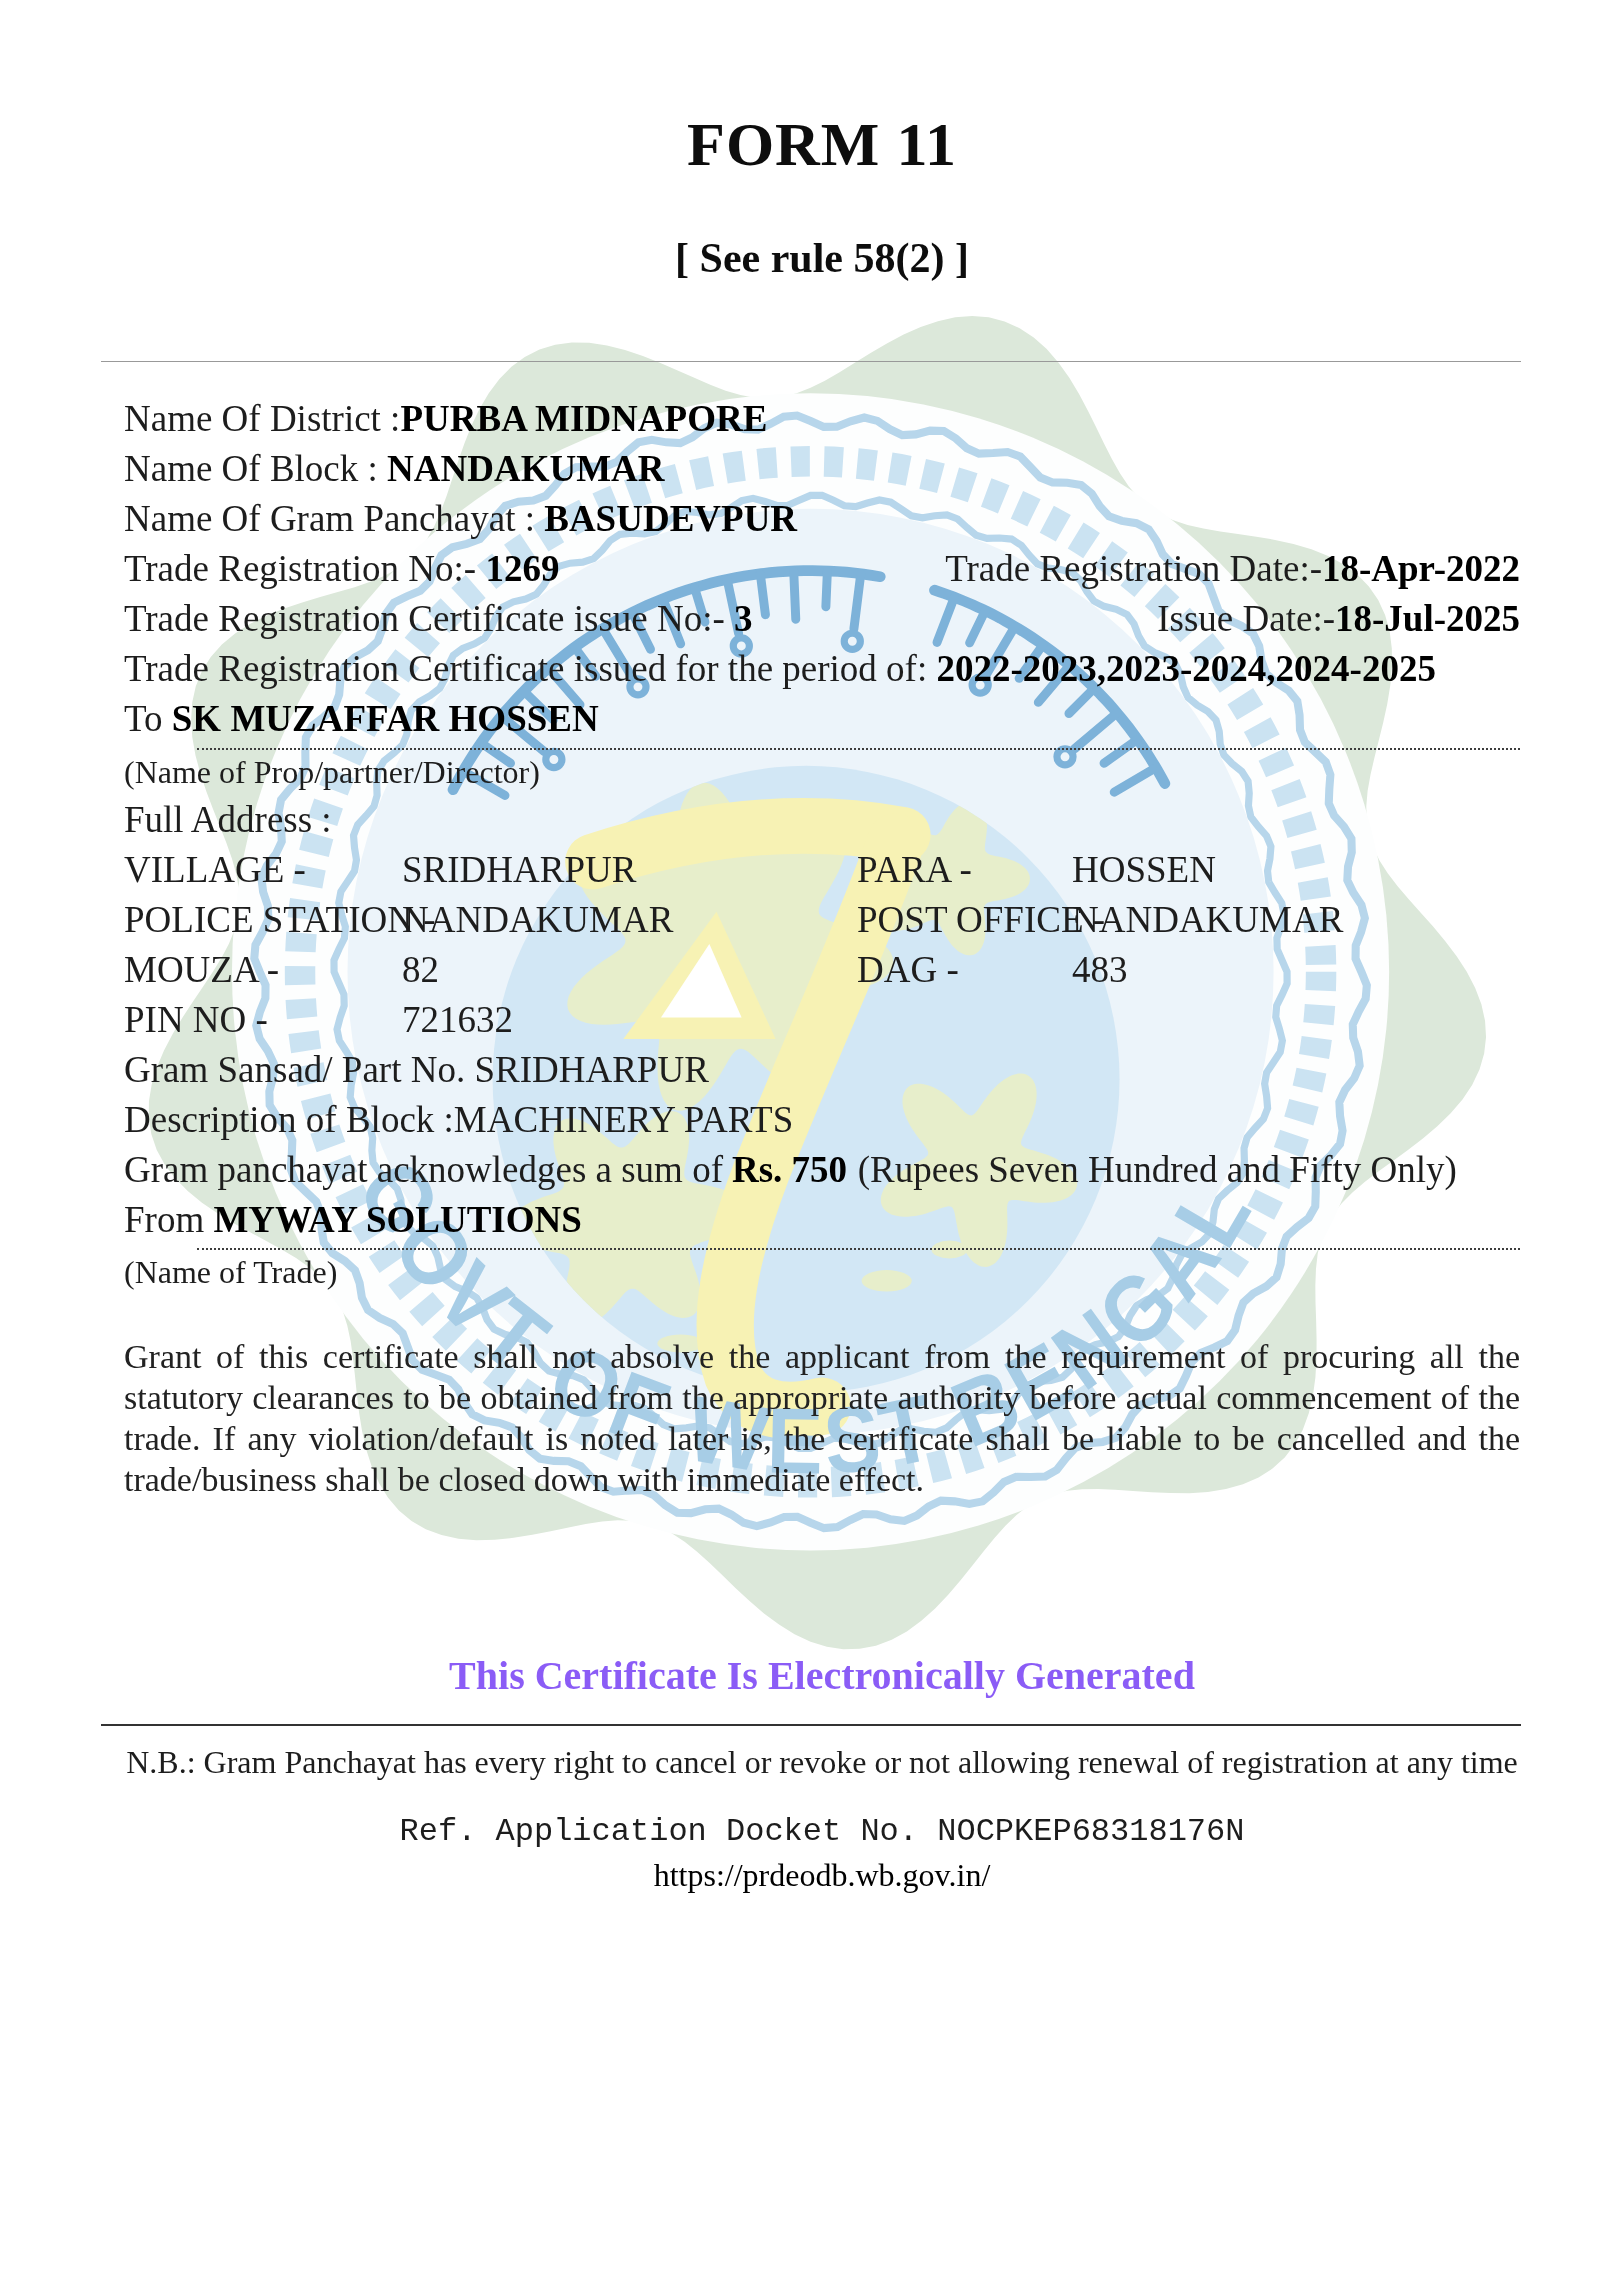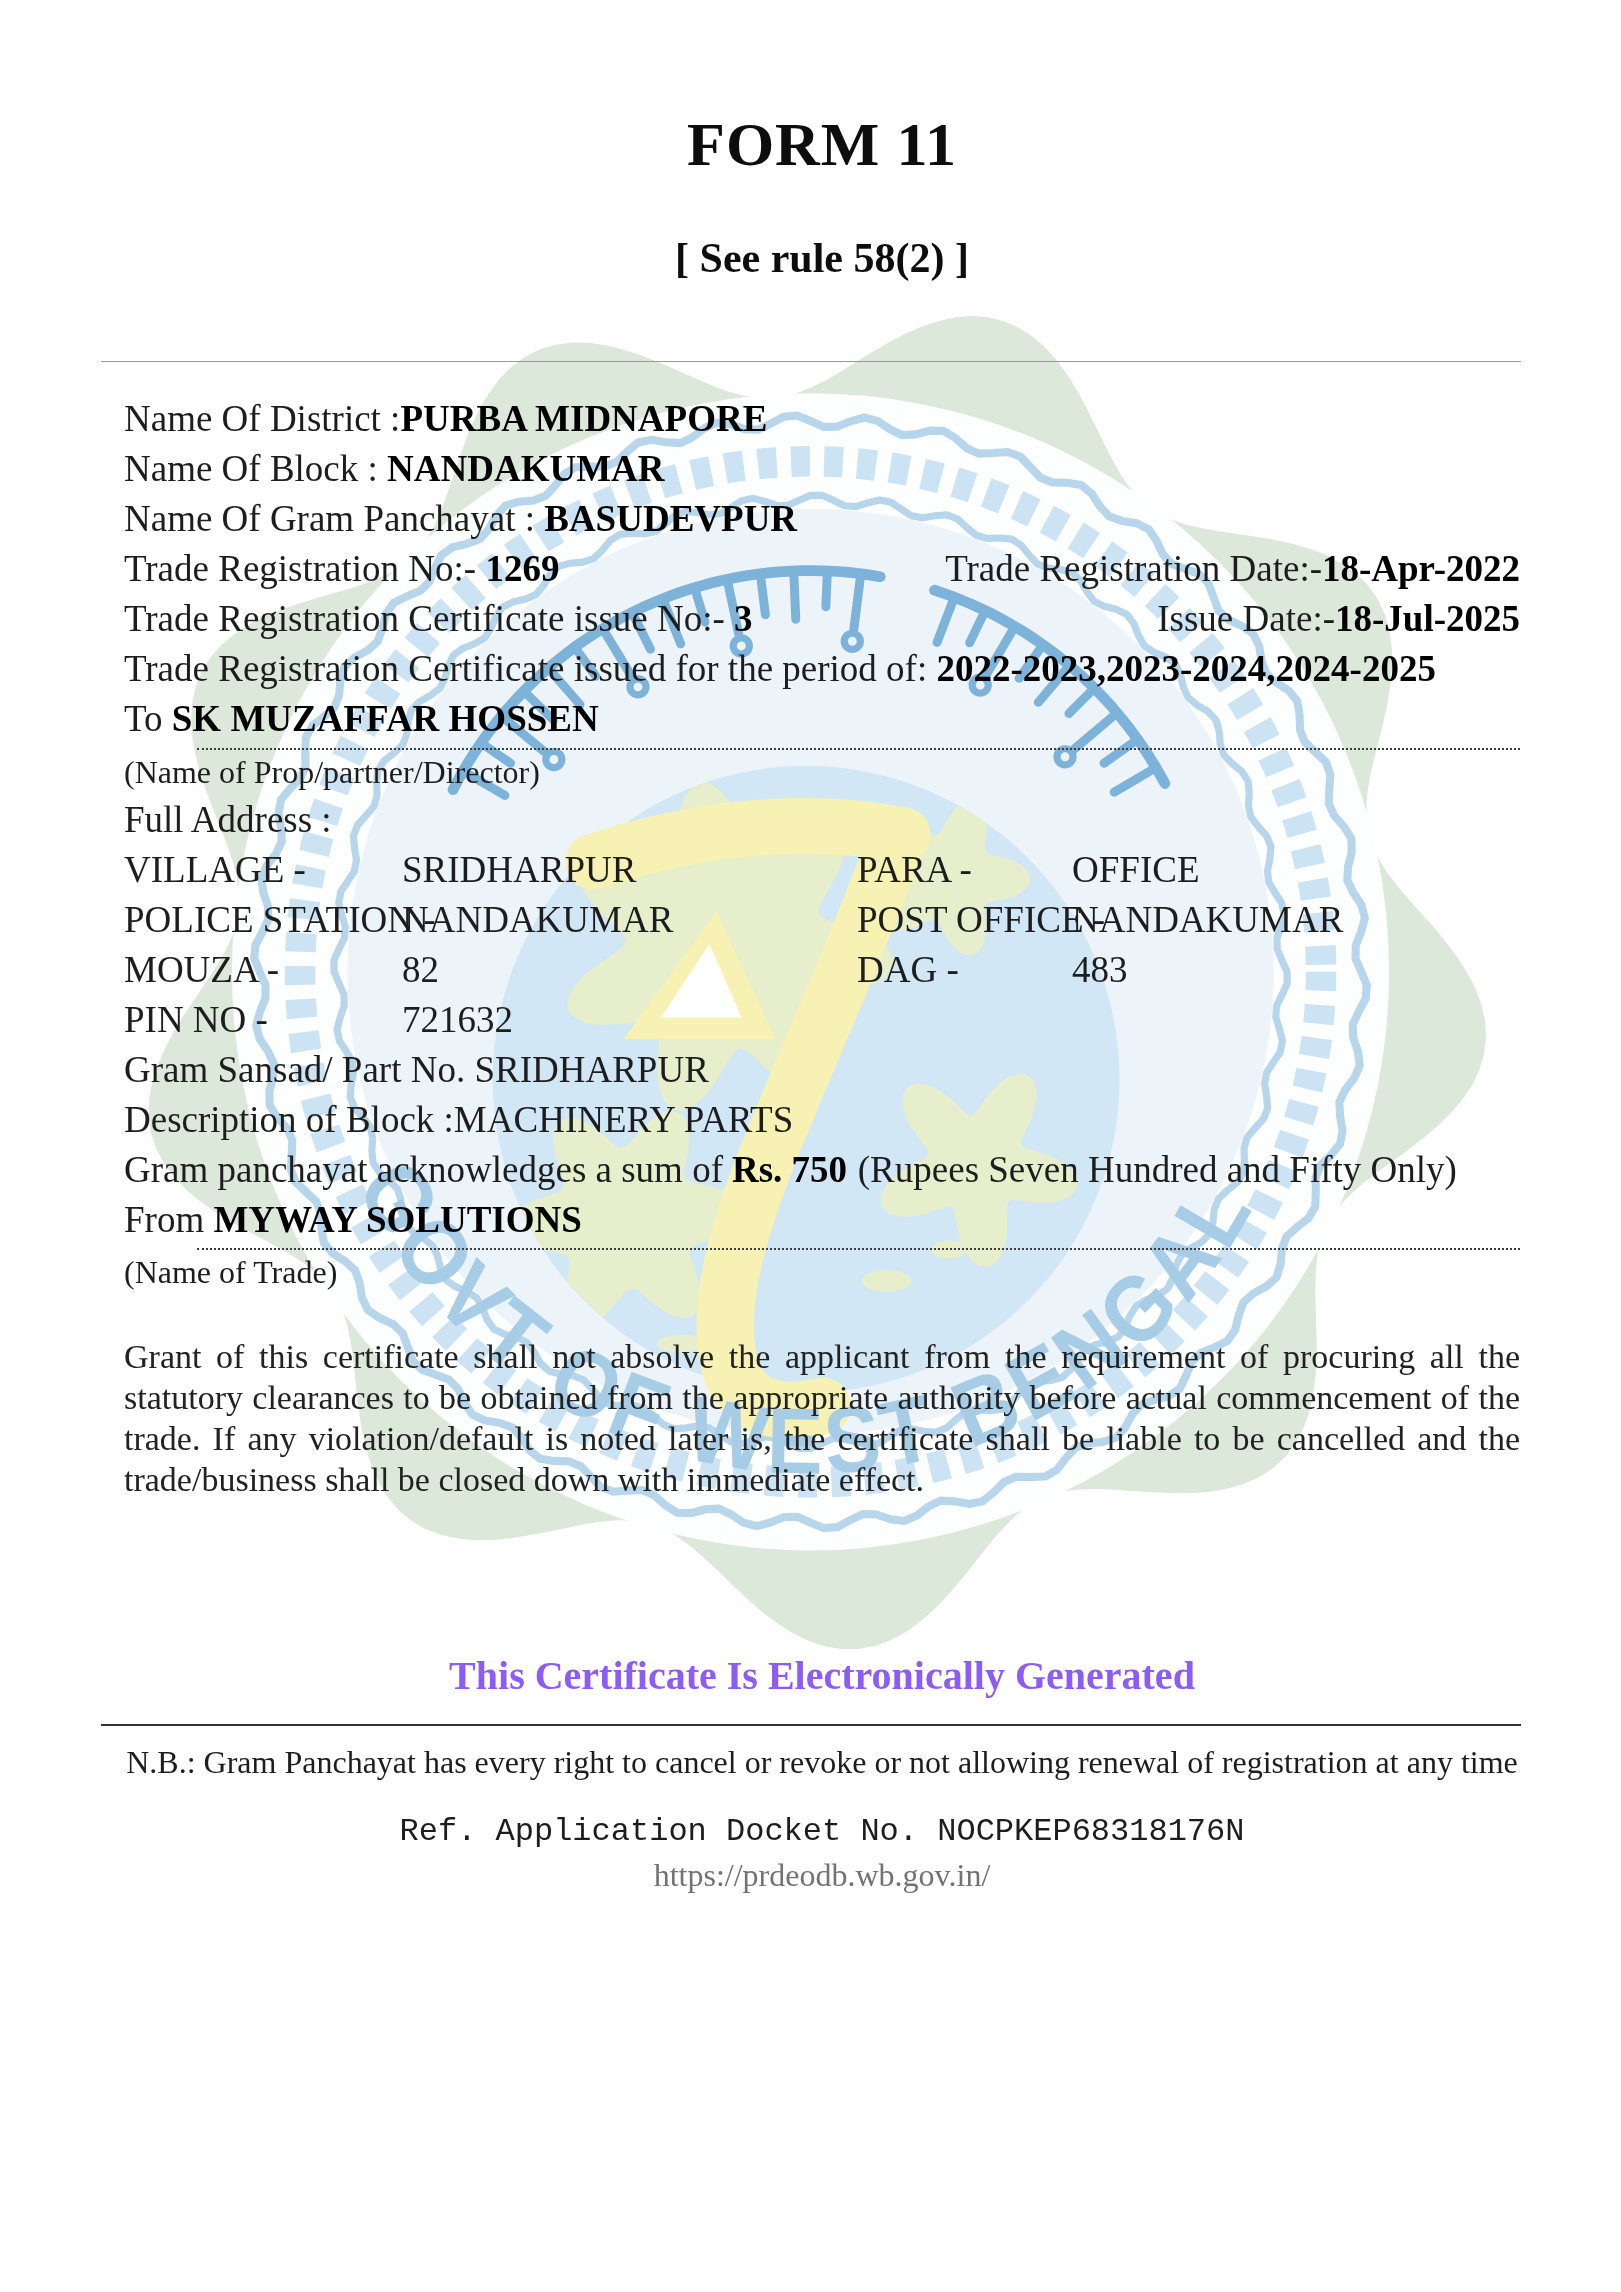--- a/index.html
+++ b/index.html
@@ -32,21 +32,21 @@
   .addr-grid { display:grid; grid-template-columns:278px 455px 215px auto; font-size:37px; line-height:50px; }
   .addr-grid span { white-space:nowrap; }
 
   .sum-amount { font-weight:bold; color:#000; margin:0 10.7px 0 9px; }
 
   .para { margin-top:41px; font-size:34px; line-height:41px; text-align:justify; color:#222; }
   .generated { margin-top:152px; font-size:40px; font-weight:bold; text-align:center; color:#8b5cf6; }
 
   .nb  { margin-top:18px; font-size:32px; text-align:center; color:#1d1d1d; }
   .ref { margin-top:32px; font-size:32px; text-align:center; color:#1d1d1d;font-family:Liberation Mono, monospace; }
-  .url { margin-top:7.2px;  font-size:32px; text-align:center; color:#737373; }
+  .url { margin-top:7.2px;  font-size:32px; text-align:center; color:#000000; }
 </style>
 </head>
 <body>
 
 <div class="page">
 
   <div id="wm" class="wm"><svg width="1622" height="2293" viewBox="0 0 1811 2560">
         <path d="M1637.7,1085.0L1647.1,1102.9L1654.0,1121.2L1658.1,1139.7L1659.2,1158.1L1657.1,1176.3L1651.9,1194.1L1643.7,1211.2L1632.9,1227.5L1619.7,1243.0L1604.8,1257.5L1588.7,1271.2L1572.0,1284.0L1555.2,1296.3L1538.9,1308.0L1523.7,1319.6L1510.0,1331.3L1498.1,1343.4L1488.2,1356.0L1480.5,1369.5L1474.9,1384.1L1471.2,1399.9L1469.3,1416.9L1468.6,1435.1L1468.8,1454.4L1469.5,1474.6L1470.0,1495.5L1469.9,1516.6L1468.7,1537.7L1465.9,1558.2L1461.3,1577.9L1454.6,1596.2L1445.6,1612.7L1434.4,1627.3L1420.8,1639.6L1405.2,1649.6L1387.8,1657.2L1368.8,1662.5L1348.7,1665.7L1327.9,1667.1L1306.8,1667.0L1285.7,1666.0L1265.0,1664.6L1245.1,1663.2L1226.1,1662.4L1208.2,1662.7L1191.5,1664.4L1175.9,1668.0L1161.4,1673.6L1147.8,1681.4L1135.0,1691.4L1122.6,1703.4L1110.4,1717.1L1098.1,1732.1L1085.5,1748.1L1072.5,1764.4L1058.7,1780.5L1044.1,1795.7L1028.7,1809.5L1012.5,1821.4L995.6,1830.8L978.0,1837.4L959.9,1840.9L941.6,1841.3L923.2,1838.6L905.0,1832.9L887.1,1824.5L869.8,1813.8L853.0,1801.3L836.9,1787.5L821.4,1773.2L806.6,1758.8L792.3,1745.0L778.3,1732.4L764.4,1721.3L750.4,1712.1L736.2,1705.1L721.4,1700.3L705.9,1697.8L689.5,1697.4L672.2,1698.8L654.0,1701.6L634.8,1705.3L614.8,1709.5L594.3,1713.5L573.4,1716.9L552.4,1719.1L531.8,1719.5L511.9,1717.9L493.0,1713.9L475.4,1707.4L459.5,1698.2L445.4,1686.5L433.3,1672.3L423.3,1656.0L415.2,1637.9L408.9,1618.4L404.3,1598.0L400.9,1577.1L398.4,1556.2L396.3,1535.7L394.1,1516.0L391.5,1497.4L387.8,1480.2L382.9,1464.3L376.3,1450.0L367.8,1437.0L357.3,1425.2L344.8,1414.5L330.5,1404.5L314.5,1394.9L297.3,1385.4L279.3,1375.8L260.9,1365.6L242.8,1354.6L225.5,1342.7L209.6,1329.7L195.6,1315.5L183.9,1300.2L175.0,1283.8L169.0,1266.4L166.1,1248.3L166.3,1229.6L169.4,1210.6L175.2,1191.6L183.1,1172.7L192.9,1154.1L203.8,1135.9L215.3,1118.4L226.8,1101.4L237.7,1085.0L247.5,1069.1L255.6,1053.6L261.8,1038.3L265.7,1023.0L267.3,1007.6L266.6,991.8L263.7,975.5L258.9,958.5L252.7,940.9L245.5,922.5L237.9,903.4L230.4,883.7L223.7,863.6L218.3,843.4L214.7,823.2L213.4,803.4L214.6,784.2L218.6,766.1L225.5,749.1L235.3,733.5L247.7,719.5L262.5,707.1L279.4,696.4L297.8,687.2L317.3,679.3L337.4,672.6L357.5,666.6L377.1,661.0L395.9,655.5L413.4,649.5L429.4,642.7L443.8,634.8L456.4,625.5L467.4,614.5L476.8,601.7L485.0,587.2L492.1,570.9L498.7,553.3L505.0,534.4L511.5,514.9L518.5,495.0L526.3,475.3L535.3,456.5L545.7,438.9L557.6,423.0L571.0,409.4L585.9,398.4L602.3,390.1L619.9,384.8L638.5,382.4L657.9,382.7L677.7,385.6L697.8,390.6L717.8,397.3L737.4,405.1L756.6,413.5L775.2,421.8L793.0,429.5L810.2,436.1L826.8,441.0L842.8,443.9L858.5,444.6L873.9,443.0L889.4,439.0L905.0,432.9L921.0,424.9L937.4,415.4L954.4,404.9L972.0,394.1L990.2,383.4L1008.9,373.5L1028.0,365.0L1047.2,358.5L1066.5,354.2L1085.5,352.8L1104.0,354.2L1121.7,358.8L1138.5,366.3L1154.2,376.8L1168.7,389.7L1181.9,404.9L1193.9,421.8L1204.8,439.9L1214.7,458.5L1224.0,477.3L1232.8,495.5L1241.6,512.8L1250.6,528.7L1260.2,542.9L1270.7,555.2L1282.4,565.6L1295.4,574.1L1310.0,580.8L1326.0,586.0L1343.6,590.0L1362.4,593.2L1382.2,596.1L1402.7,599.1L1423.6,602.7L1444.2,607.3L1464.2,613.2L1483.0,620.8L1500.3,630.1L1515.5,641.4L1528.4,654.7L1538.8,669.7L1546.5,686.5L1551.6,704.7L1554.0,724.1L1554.2,744.3L1552.3,765.0L1548.9,785.8L1544.4,806.5L1539.4,826.7L1534.5,846.3L1530.2,865.0L1527.0,882.9L1525.5,899.8L1525.8,916.0L1528.3,931.4L1533.2,946.2L1540.2,960.6L1549.4,974.9L1560.5,989.3L1572.9,1003.9L1586.3,1018.9L1600.1,1034.5L1613.7,1050.7L1626.4,1067.6L1637.7,1085.0Z" fill="#dce8da"></path>
         <circle cx="905" cy="1085" r="646" fill="#fdfefe"></circle>
         <path d="M1520.0,1085.0L1526.1,1100.0L1524.8,1115.0L1517.0,1129.4L1510.4,1143.7L1510.9,1158.6L1516.2,1174.2L1518.1,1189.7L1512.0,1203.8L1501.8,1216.9L1495.4,1230.5L1496.2,1246.0L1499.0,1262.3L1496.2,1277.1L1486.1,1289.5L1474.6,1301.0L1468.9,1314.6L1469.1,1330.7L1468.5,1346.9L1461.1,1359.9L1448.1,1370.0L1436.5,1380.6L1431.3,1394.6L1429.9,1411.1L1425.3,1425.9L1413.8,1436.2L1399.2,1444.1L1388.2,1454.2L1382.9,1468.9L1379.0,1484.9L1370.2,1497.2L1355.8,1504.3L1340.8,1510.4L1330.4,1520.8L1324.3,1535.8L1317.2,1550.2L1304.9,1559.0L1288.9,1562.9L1274.2,1568.2L1264.1,1579.2L1256.2,1593.8L1245.9,1605.3L1231.1,1609.9L1214.6,1611.3L1200.6,1616.5L1190.0,1628.1L1179.9,1641.1L1166.9,1648.5L1150.7,1649.1L1134.6,1648.9L1121.0,1654.6L1109.5,1666.1L1097.1,1676.2L1082.3,1679.0L1066.0,1676.2L1050.5,1675.4L1036.9,1681.8L1023.8,1692.0L1009.7,1698.1L994.2,1696.2L978.6,1690.9L963.7,1690.4L949.4,1697.0L935.0,1704.8L920.0,1706.1L905.0,1700.0L890.3,1693.5L875.6,1693.7L860.4,1699.7L845.0,1703.9L830.3,1700.1L816.5,1690.9L802.6,1684.3L787.5,1685.1L771.5,1689.3L756.2,1688.9L742.8,1680.6L730.5,1669.6L717.0,1663.6L701.2,1664.2L684.9,1665.4L670.8,1660.3L659.5,1648.5L648.5,1636.9L634.8,1631.5L618.4,1631.0L602.8,1628.5L591.0,1618.9L582.1,1604.9L571.8,1593.6L557.5,1588.5L541.1,1585.9L527.4,1579.1L518.6,1566.1L511.7,1551.1L501.5,1540.4L486.6,1534.9L471.3,1529.3L460.7,1518.7L455.1,1503.4L449.6,1488.5L438.9,1478.3L423.9,1471.4L410.9,1462.6L404.1,1448.9L401.5,1432.5L396.4,1418.2L385.1,1407.9L371.1,1399.0L361.5,1387.2L359.0,1371.6L358.5,1355.2L353.1,1341.5L341.5,1330.5L329.7,1319.2L324.6,1305.1L325.8,1288.8L326.4,1273.0L320.4,1259.5L309.4,1247.2L301.1,1233.8L300.7,1218.5L304.9,1202.5L305.7,1187.4L299.1,1173.5L289.9,1159.7L286.1,1145.0L290.3,1129.6L296.3,1114.4L296.5,1099.7L290.0,1085.0L283.9,1070.0L285.2,1055.0L293.0,1040.6L299.6,1026.3L299.1,1011.4L293.8,995.8L291.9,980.3L298.0,966.2L308.2,953.1L314.6,939.5L313.8,924.0L311.0,907.7L313.8,892.9L323.9,880.5L335.4,869.0L341.1,855.4L340.9,839.3L341.5,823.1L348.9,810.1L361.9,800.0L373.5,789.4L378.7,775.4L380.1,758.9L384.7,744.1L396.2,733.8L410.8,725.9L421.8,715.8L427.1,701.1L431.0,685.1L439.8,672.8L454.2,665.7L469.2,659.6L479.6,649.2L485.7,634.2L492.8,619.8L505.1,611.0L521.1,607.1L535.8,601.8L545.9,590.8L553.8,576.2L564.1,564.7L578.9,560.1L595.4,558.7L609.4,553.5L620.0,541.9L630.1,528.9L643.1,521.5L659.3,520.9L675.4,521.1L689.0,515.4L700.5,503.9L712.9,493.8L727.7,491.0L744.0,493.8L759.5,494.6L773.1,488.2L786.2,478.0L800.3,471.9L815.8,473.8L831.4,479.1L846.3,479.6L860.6,473.0L875.0,465.2L890.0,463.9L905.0,470.0L919.7,476.5L934.4,476.3L949.6,470.3L965.0,466.1L979.7,469.9L993.5,479.1L1007.4,485.7L1022.5,484.9L1038.5,480.7L1053.8,481.1L1067.2,489.4L1079.5,500.4L1093.0,506.4L1108.8,505.8L1125.1,504.6L1139.2,509.7L1150.5,521.5L1161.5,533.1L1175.2,538.5L1191.6,539.0L1207.2,541.5L1219.0,551.1L1227.9,565.1L1238.2,576.4L1252.5,581.5L1268.9,584.1L1282.6,590.9L1291.4,603.9L1298.3,618.9L1308.5,629.6L1323.4,635.1L1338.7,640.7L1349.3,651.3L1354.9,666.6L1360.4,681.5L1371.1,691.7L1386.1,698.6L1399.1,707.4L1405.9,721.1L1408.5,737.5L1413.6,751.8L1424.9,762.1L1438.9,771.0L1448.5,782.8L1451.0,798.4L1451.5,814.8L1456.9,828.5L1468.5,839.5L1480.3,850.8L1485.4,864.9L1484.2,881.2L1483.6,897.0L1489.6,910.5L1500.6,922.8L1508.9,936.2L1509.3,951.5L1505.1,967.5L1504.3,982.6L1510.9,996.5L1520.1,1010.3L1523.9,1025.0L1519.7,1040.4L1513.7,1055.6L1513.5,1070.3L1520.0,1085.0Z" fill="none" stroke="#b7d6eb" stroke-width="9"></path>
@@ -145,21 +145,21 @@
 
       <div class="dotline"></div>
       <div class="caption">(Name of Prop/partner/Director)</div>
 
       <div class="row">Full Address :</div>
 
       <div class="addr-grid">
         <span>VILLAGE -</span>
         <span>SRIDHARPUR</span>
         <span>PARA -</span>
-        <span>OFFICE</span>
+        <span>HOSSEN</span>
 
         <span>POLICE STATION -</span>
         <span>NANDAKUMAR</span>
         <span>POST OFFICE -</span>
         <span>NANDAKUMAR</span>
 
         <span>MOUZA -</span>
         <span>82</span>
         <span>DAG -</span>
         <span>483</span>

